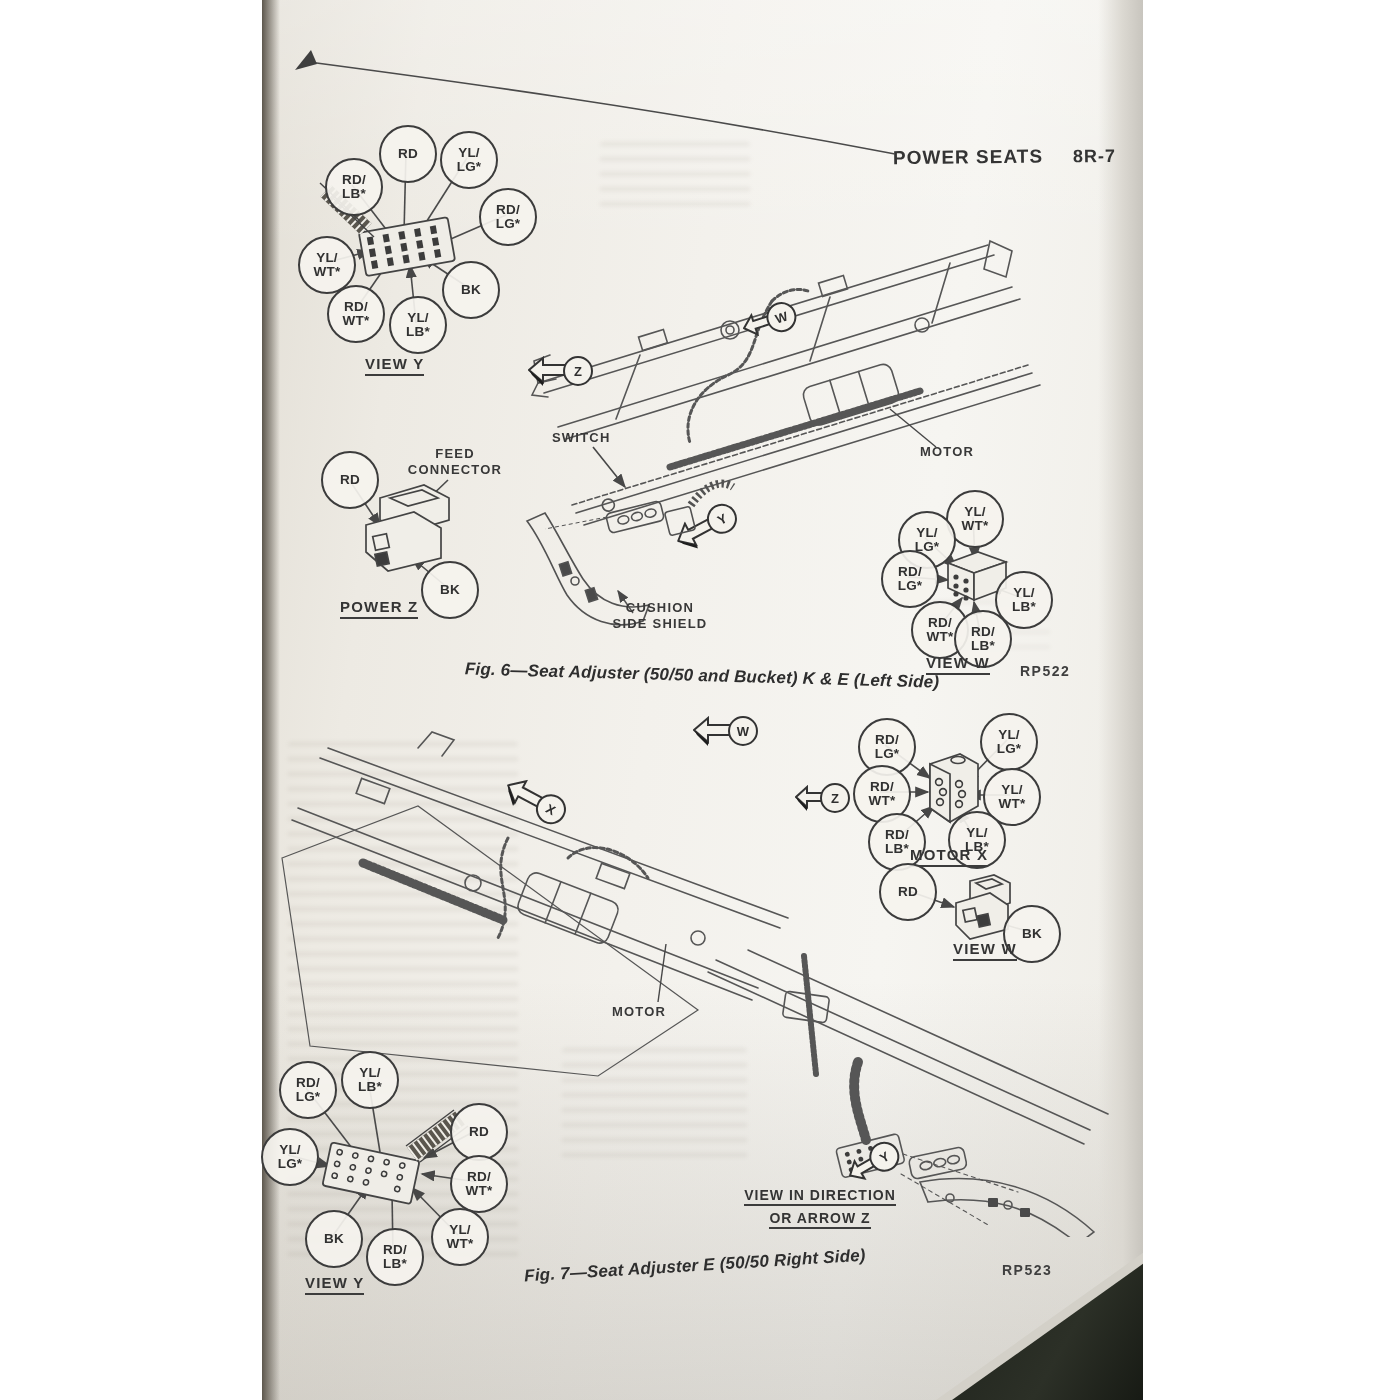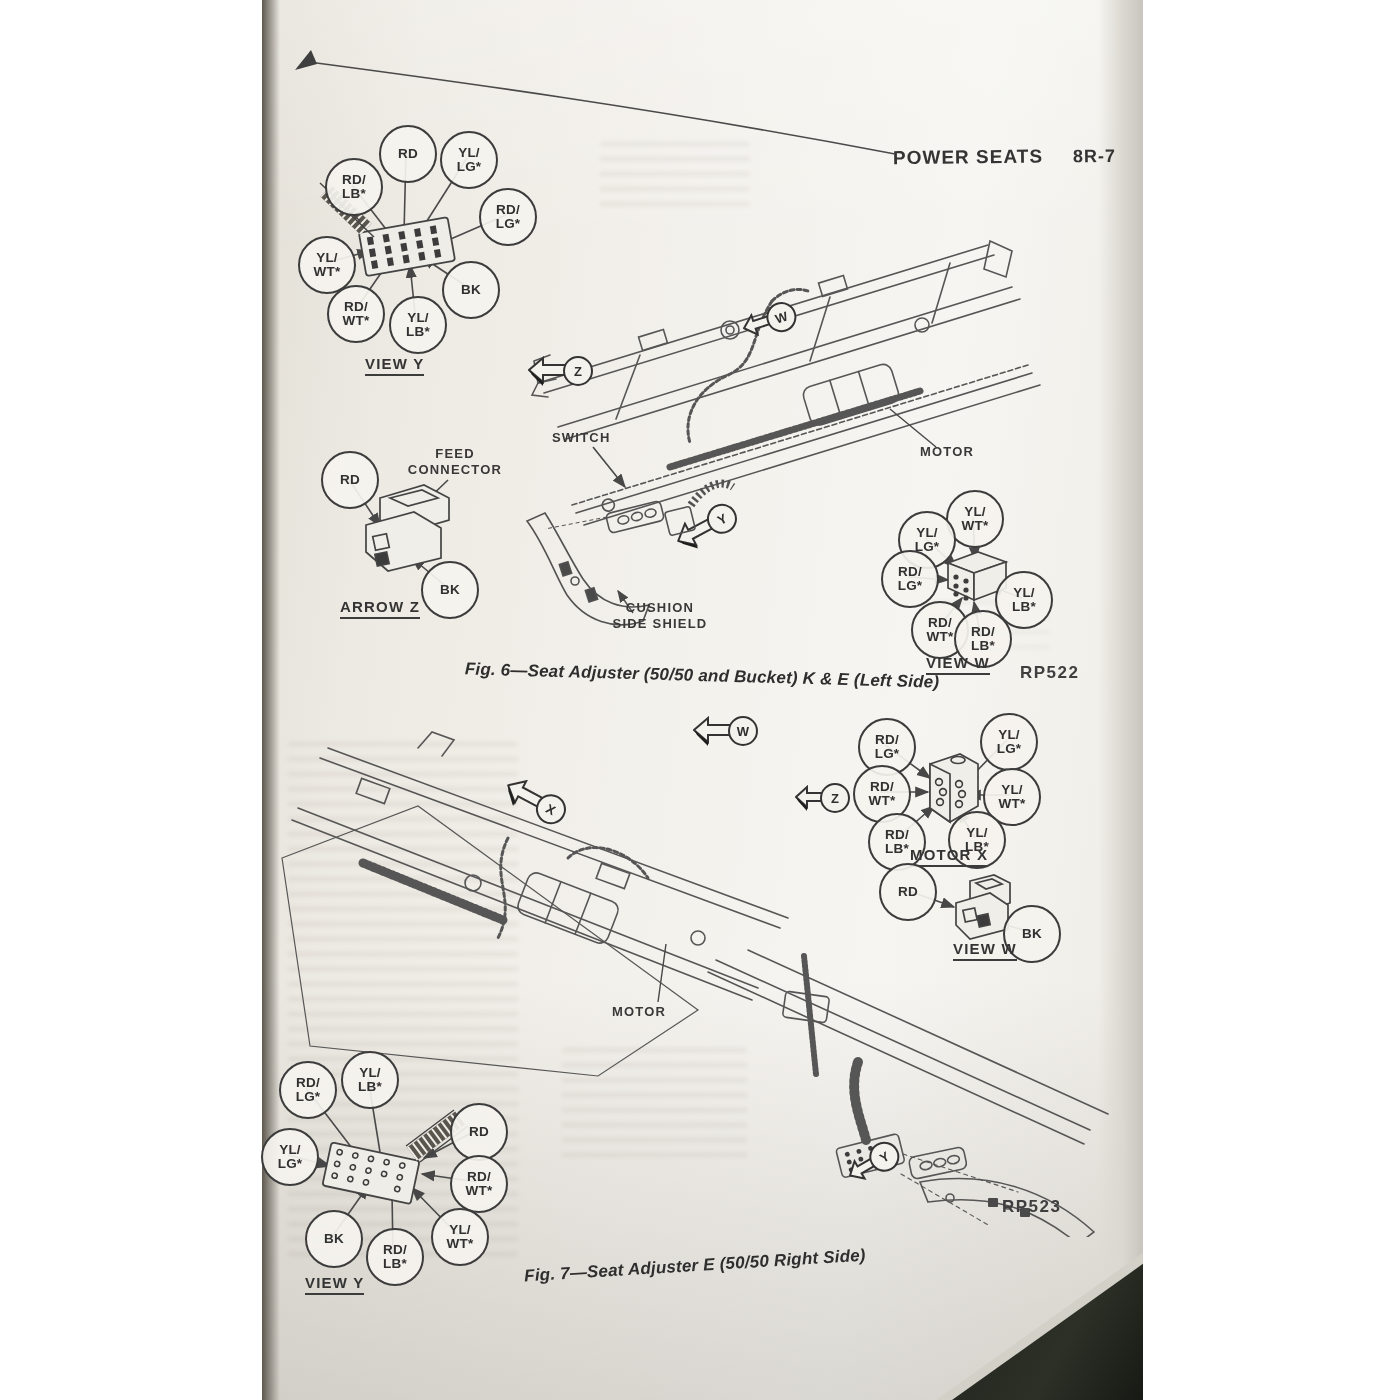--- a/index.html
+++ b/index.html
@@ -25,21 +25,21 @@
   
   .hdr{position:absolute;display:flex;gap:30px;align-items:baseline;transform:rotate(-.6deg);}
   .hdr .t{font-weight:700;font-size:19px;letter-spacing:1px;color:#343434;}
   .hdr .p{font-weight:700;font-size:18px;letter-spacing:1px;color:#343434;}
   .viewlbl{position:absolute;font-weight:700;font-size:15px;letter-spacing:1.2px;color:#343434;
     border-bottom:2px solid #3c3c3c;padding-bottom:2px;white-space:nowrap;}
   .small-lbl{position:absolute;font-weight:700;font-size:13px;letter-spacing:1.2px;color:#383838;
     white-space:pre-line;text-align:center;line-height:1.25;}
   .caption{position:absolute;font-style:italic;font-weight:700;font-size:17px;color:#2e2e2e;
     text-align:center;letter-spacing:.2px;white-space:nowrap;}
-  .rp{position:absolute;font-weight:700;font-size:17px;letter-spacing:1.5px;color:#3f3f3f;}
+  .rp{position:absolute;font-weight:700;font-size:14px;letter-spacing:1.5px;color:#3f3f3f;}
   
   .wc{position:absolute;width:54px;height:54px;border:2.5px solid #3c3c3c;border-radius:50%;
     background:rgba(245,243,238,.92);display:flex;align-items:center;justify-content:center;
     text-align:center;font-weight:700;font-size:13.5px;line-height:1.05;color:#313131;
     white-space:pre-line;letter-spacing:.2px;}
   
   .vg{position:absolute;}
   .vg svg{position:absolute;left:0;top:0;}
   
   .marker{position:absolute;display:flex;align-items:center;}
@@ -149,21 +149,21 @@
         <polygon points="72,58 104,50 120,58 90,66"></polygon>
         <polygon points="48,85 96,72 123,88 123,118 70,131 48,112"></polygon>
         <rect x="56" y="95" width="14" height="14" transform="rotate(-12 63 102)" fill="none"></rect>
         <rect x="58" y="113" width="12" height="12" transform="rotate(-12 64 119)" fill="#3c3c3c"></rect>
       </g>
     </svg>
     <div class="wc" style="left:3px;top:11px">RD</div>
     <div class="wc" style="left:103px;top:121px">BK</div>
     <span class="small-lbl" style="left:72px;top:6px;width:130px">FEED
 CONNECTOR</span>
-    <span class="viewlbl" style="left:22px;top:158px">ARROW Z</span>
+    <span class="viewlbl" style="left:22px;top:158px">POWER Z</span>
   </div>
 
   <svg class="art" style="left:520px;top:205px" width="530" height="370">
     <g stroke="#565656" stroke-width="1.6" fill="none" stroke-linecap="round">
       <path d="M 18,178 L 468,40"></path>
         <path d="M 24,188 L 474,50"></path>
       <path d="M 18,178 l -6,12 l 16,2"></path>
       <rect x="120" y="128" width="26" height="14" transform="rotate(-17 133 135)"></rect>
       <rect x="300" y="74" width="26" height="14" transform="rotate(-17 313 81)"></rect>
       <path d="M 38,222 L 492,82"></path>
@@ -432,21 +432,25 @@
       <rect x="332" y="266" width="10" height="9" rx="1" fill="#4a4a4a" stroke="none"></rect>
       <circle cx="262" cy="256" r="4"></circle>
     </g>
   </svg>
   <div class="marker" style="left:846px;top:1148px;transform:rotate(-30deg)">
     <svg width="30" height="26">
       <polygon points="28,8 12,8 12,2 1,12 12,22 12,16 28,16" fill="#f4f2ec" stroke="#333" stroke-width="2"></polygon>
     </svg>
     <span class="mcirc">Y</span>
   </div>
-  <span class="rp" style="left:1002px;top:1197px">RP523</span>
+  <div class="vdir" style="left:730px;top:1186px;width:180px">
+    <span>VIEW IN DIRECTION</span><br>
+    <span>OR ARROW Z</span>
+  </div>
+  <span class="rp" style="left:1002px;top:1262px">RP523</span>
 
   <div class="vg" style="left:262px;top:1048px;width:285px;height:270px">
     <svg width="285" height="270">
       <g stroke="#4a4a4a" stroke-width="1.6" fill="none">
         <line x1="44" y1="40" x2="96" y2="108"></line>
         <line x1="106" y1="30" x2="118" y2="104"></line>
         <line x1="215" y1="82" x2="162" y2="110" marker-end="url(#ah)"></line>
         <line x1="26" y1="107" x2="68" y2="118" marker-end="url(#ah)"></line>
         <line x1="215" y1="134" x2="160" y2="126" marker-end="url(#ah)"></line>
         <line x1="196" y1="187" x2="150" y2="140" marker-end="url(#ah)"></line>

